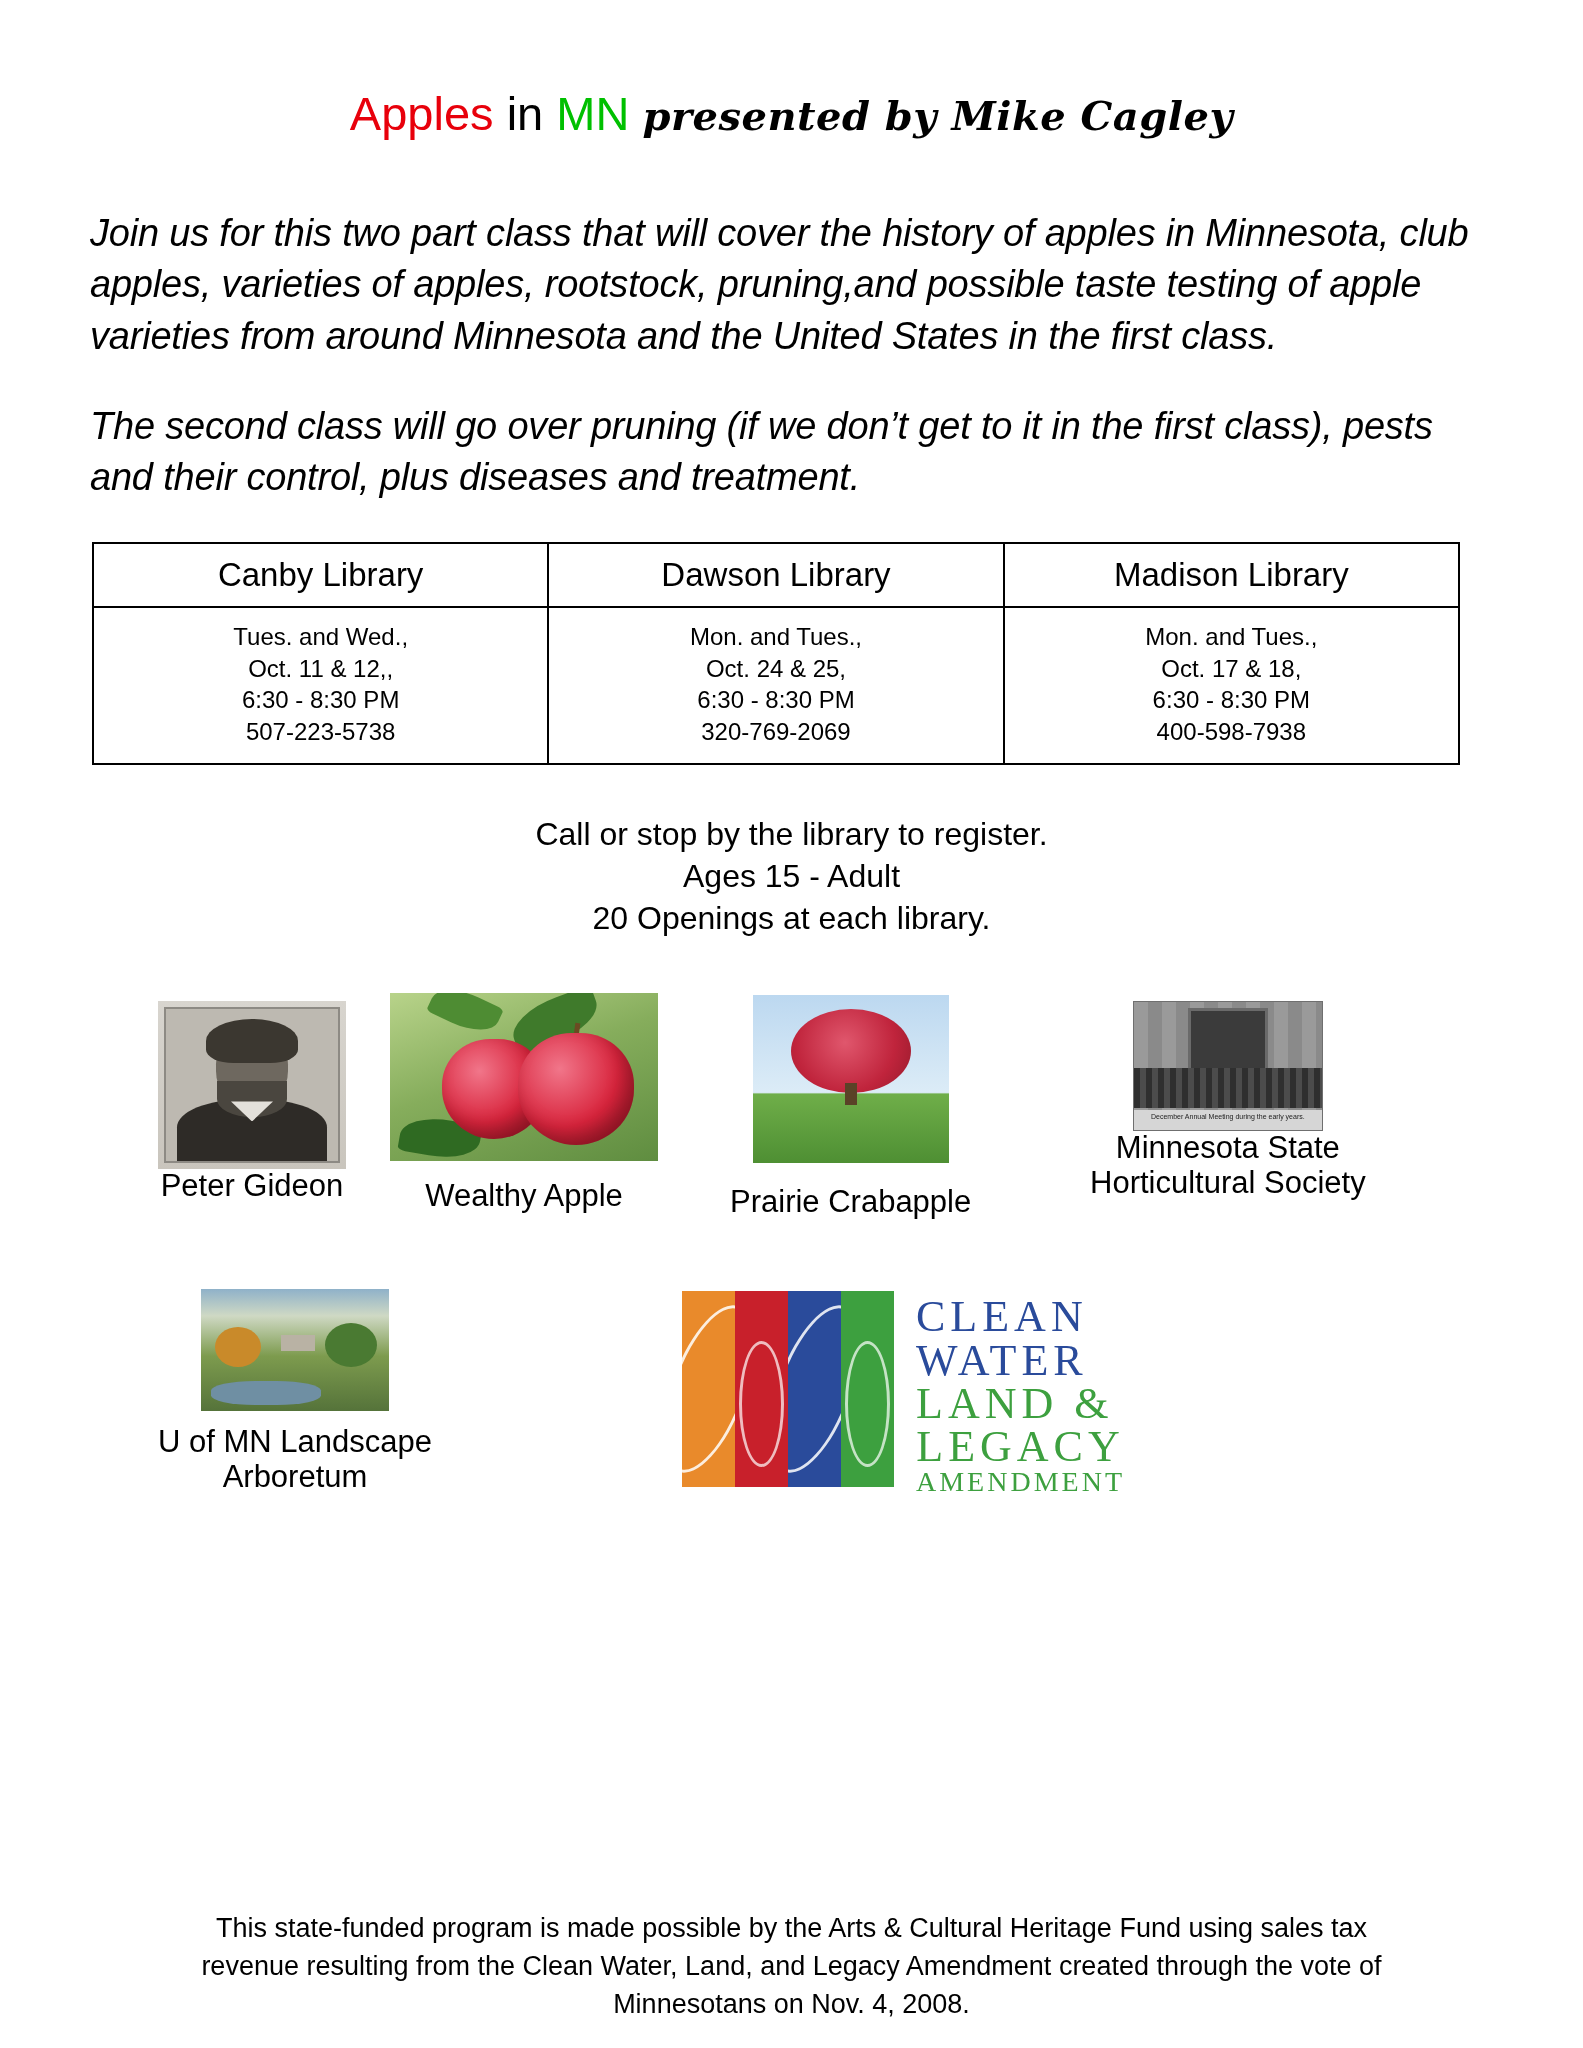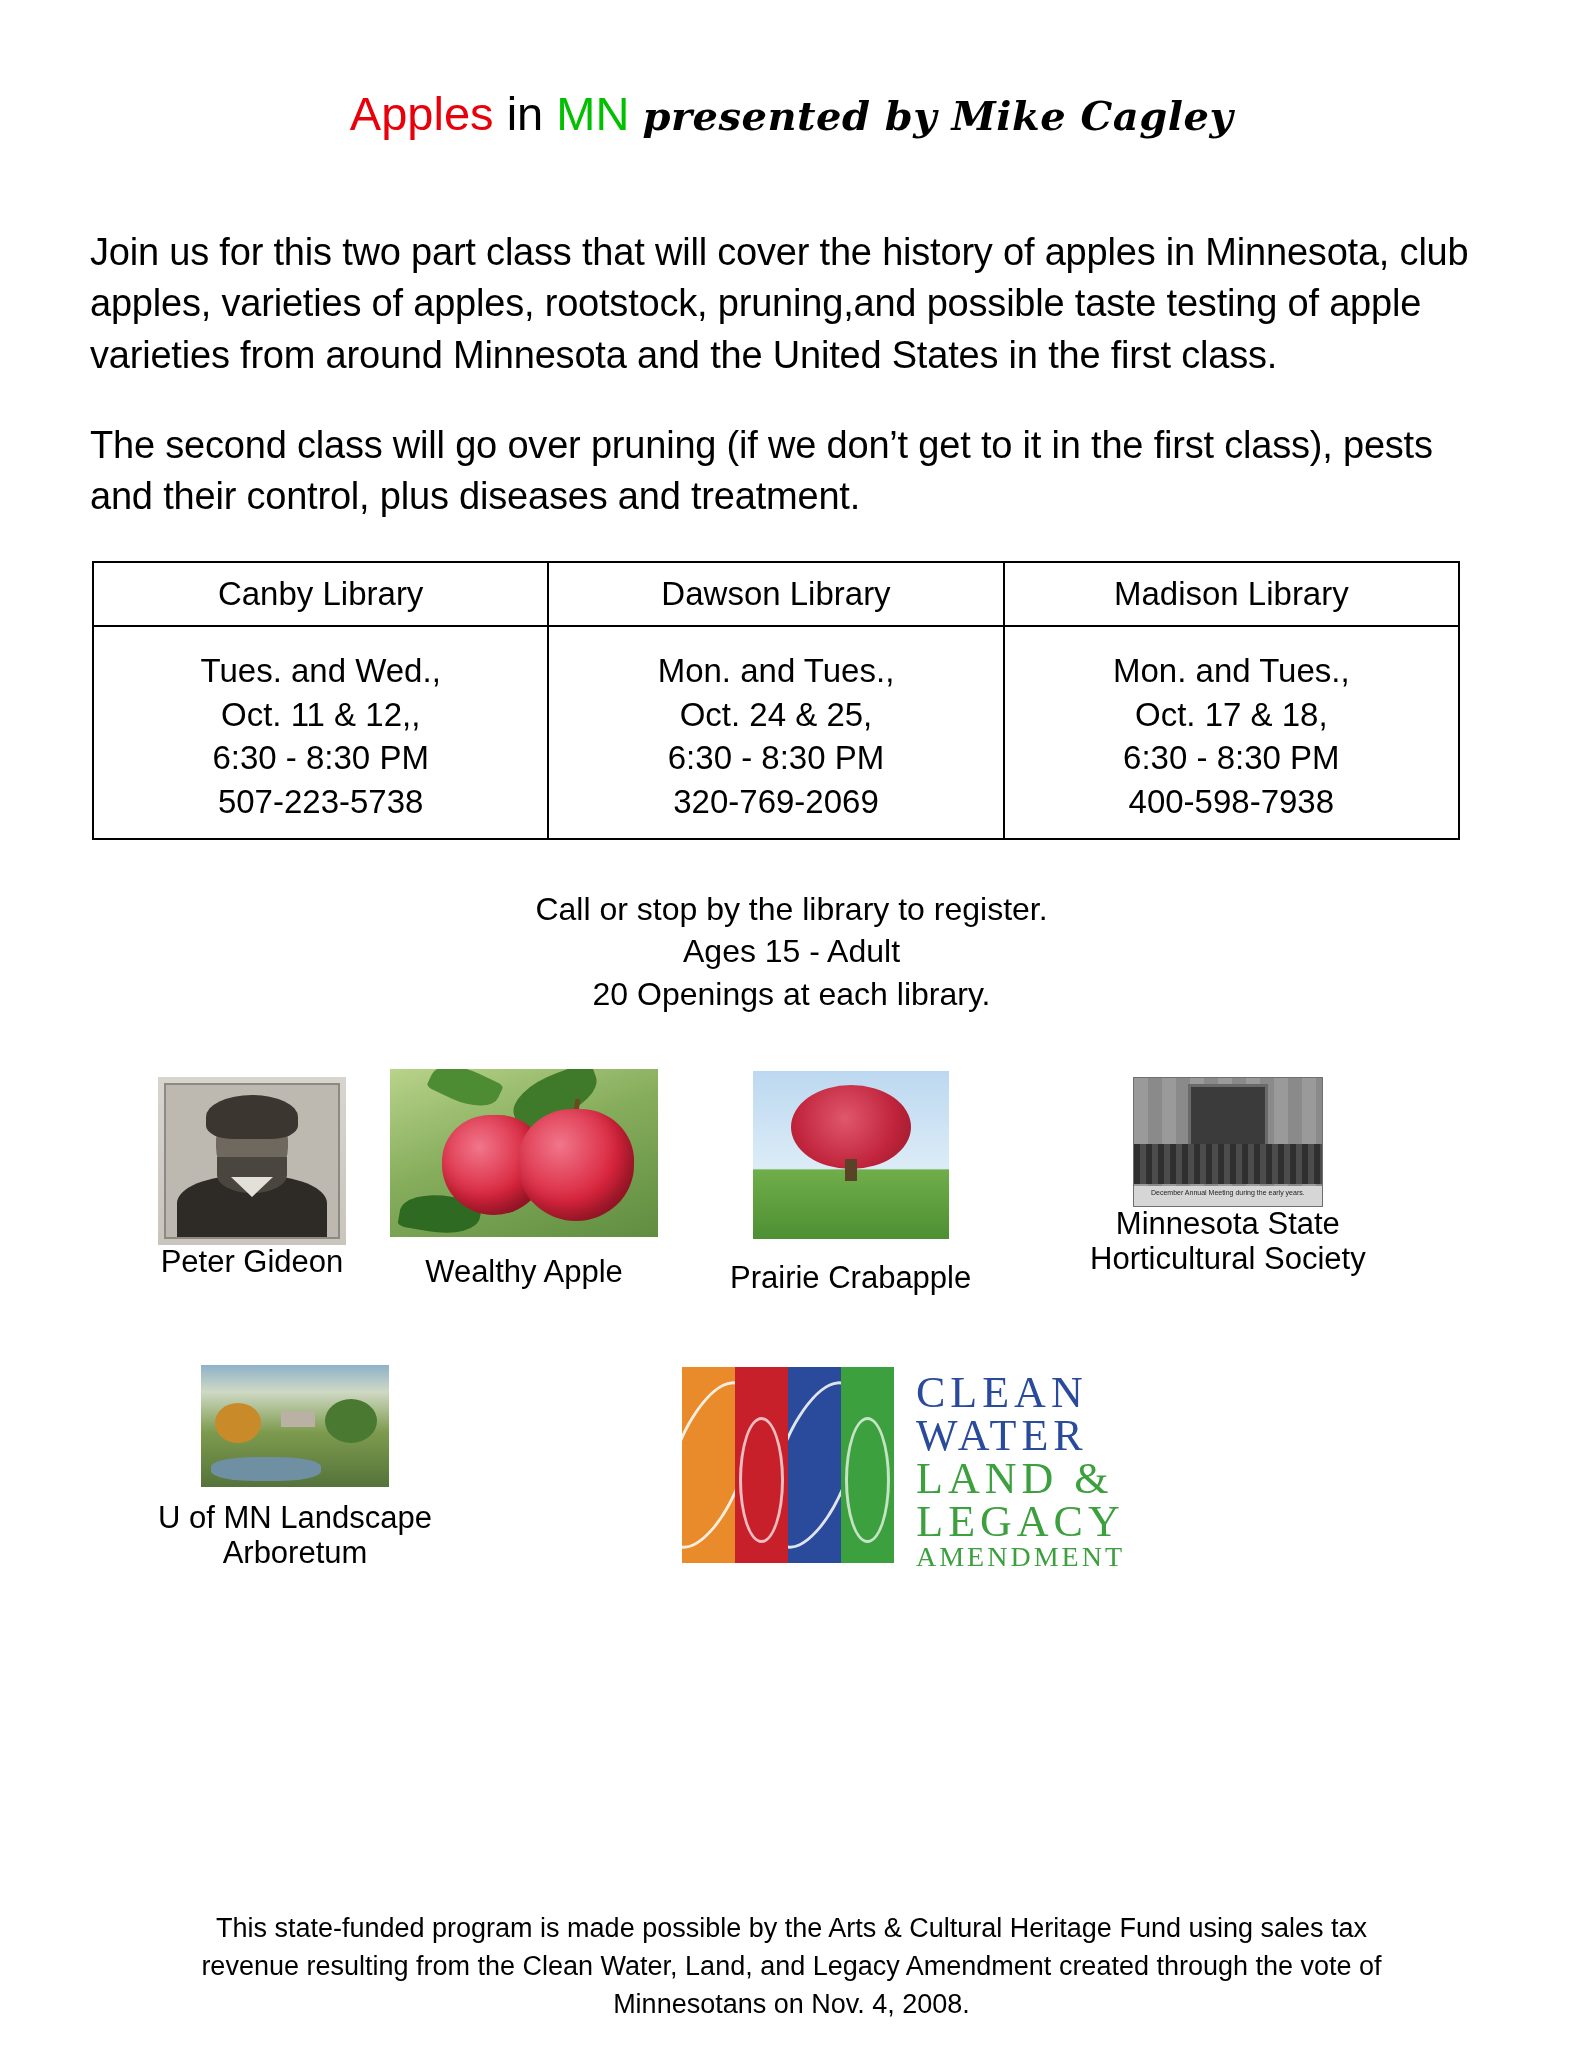--- a/index.html
+++ b/index.html
@@ -47,24 +47,25 @@
     color: #000000;
     font-family: "DejaVu Serif", serif;
     font-style: italic;
     font-weight: bold;
     font-size: 40px;
     letter-spacing: 0.5px;
   }
 
   
   .body-text {
-    margin-top: 87px;
+    margin-top: 68px;
     font-size: 38px;
     line-height: 1.36;
     letter-spacing: -0.2px;
+    font-style: italic;
   }
   .body-text p {
     margin: 0 0 38px 0;
   }
   .para-2 {
     margin-top: 10px;
   }
 
   
   .schedule-table {
@@ -78,23 +79,23 @@
     text-align: center;
     font-weight: normal;
     font-size: 33px;
     padding: 0;
   }
   .schedule-table th {
     height: 62px;
     font-size: 33px;
   }
   .schedule-table td.details {
-    padding: 22px 0 15px 0;
+    padding: 13px 0 15px 0;
     line-height: 1.32;
-    font-size: 33px;
+    font-size: 24px;
   }
 
   
   .register {
     margin-top: 48px;
     text-align: center;
     font-size: 32px;
     line-height: 1.32;
   }
 

